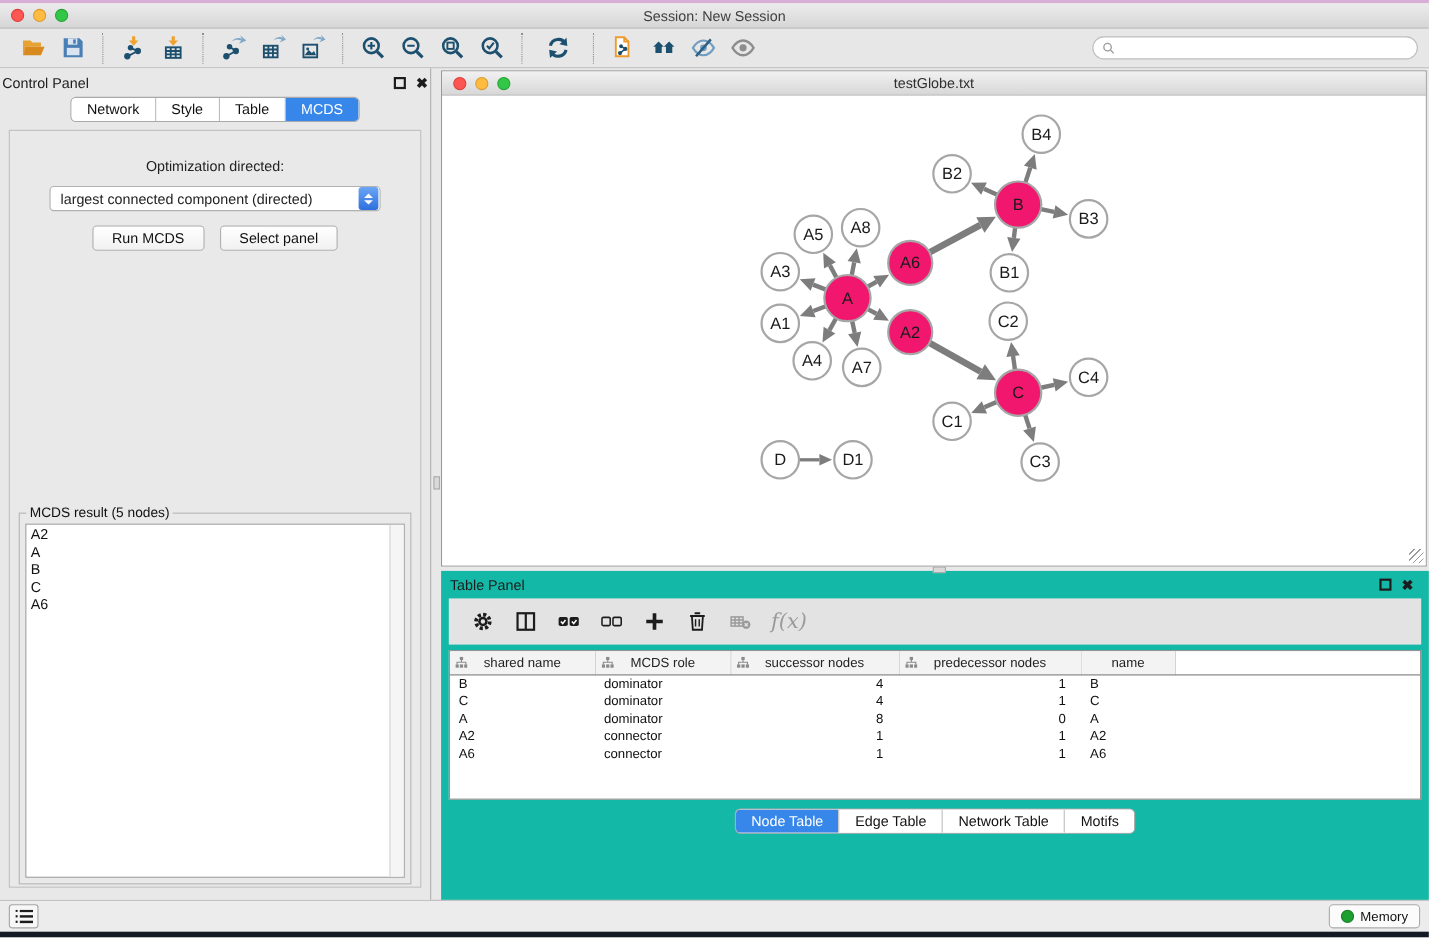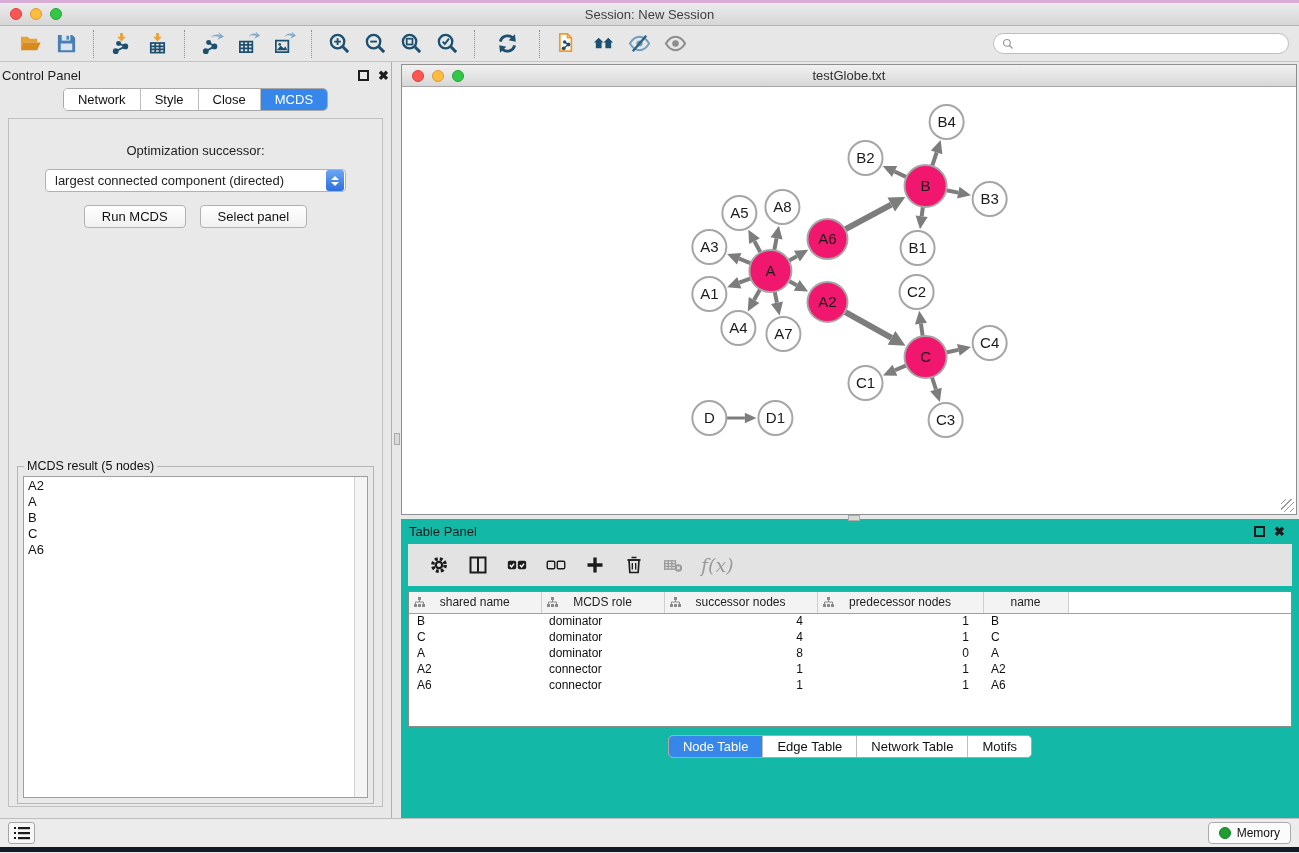--- a/index.html
+++ b/index.html
@@ -260,26 +260,26 @@
       <span class="panel-title">Control Panel</span>
       <span class="panel-header-btns">
         <span class="float-btn"></span>
         <span class="close-btn">✖</span>
       </span>
     </div>
     <div class="seg-tabs">
       <div class="seg">
         <span class="seg-item">Network</span>
         <span class="seg-item">Style</span>
-        <span class="seg-item">Close</span>
+        <span class="seg-item">Table</span>
         <span class="seg-item active">MCDS</span>
       </div>
     </div>
     <div class="cp-content">
-      <div class="opt-label">Optimization successor:</div>
+      <div class="opt-label">Optimization directed:</div>
       <div class="combo">
         <span class="combo-value">largest connected component (directed)</span>
         <span class="combo-stepper">
             <span class="arr-up"></span>
             <span class="arr-dn"></span>
           </span>
       </div>
       <div class="btn-row">
         <button class="push-btn">Run MCDS</button>
         <button class="push-btn">Select panel</button>

